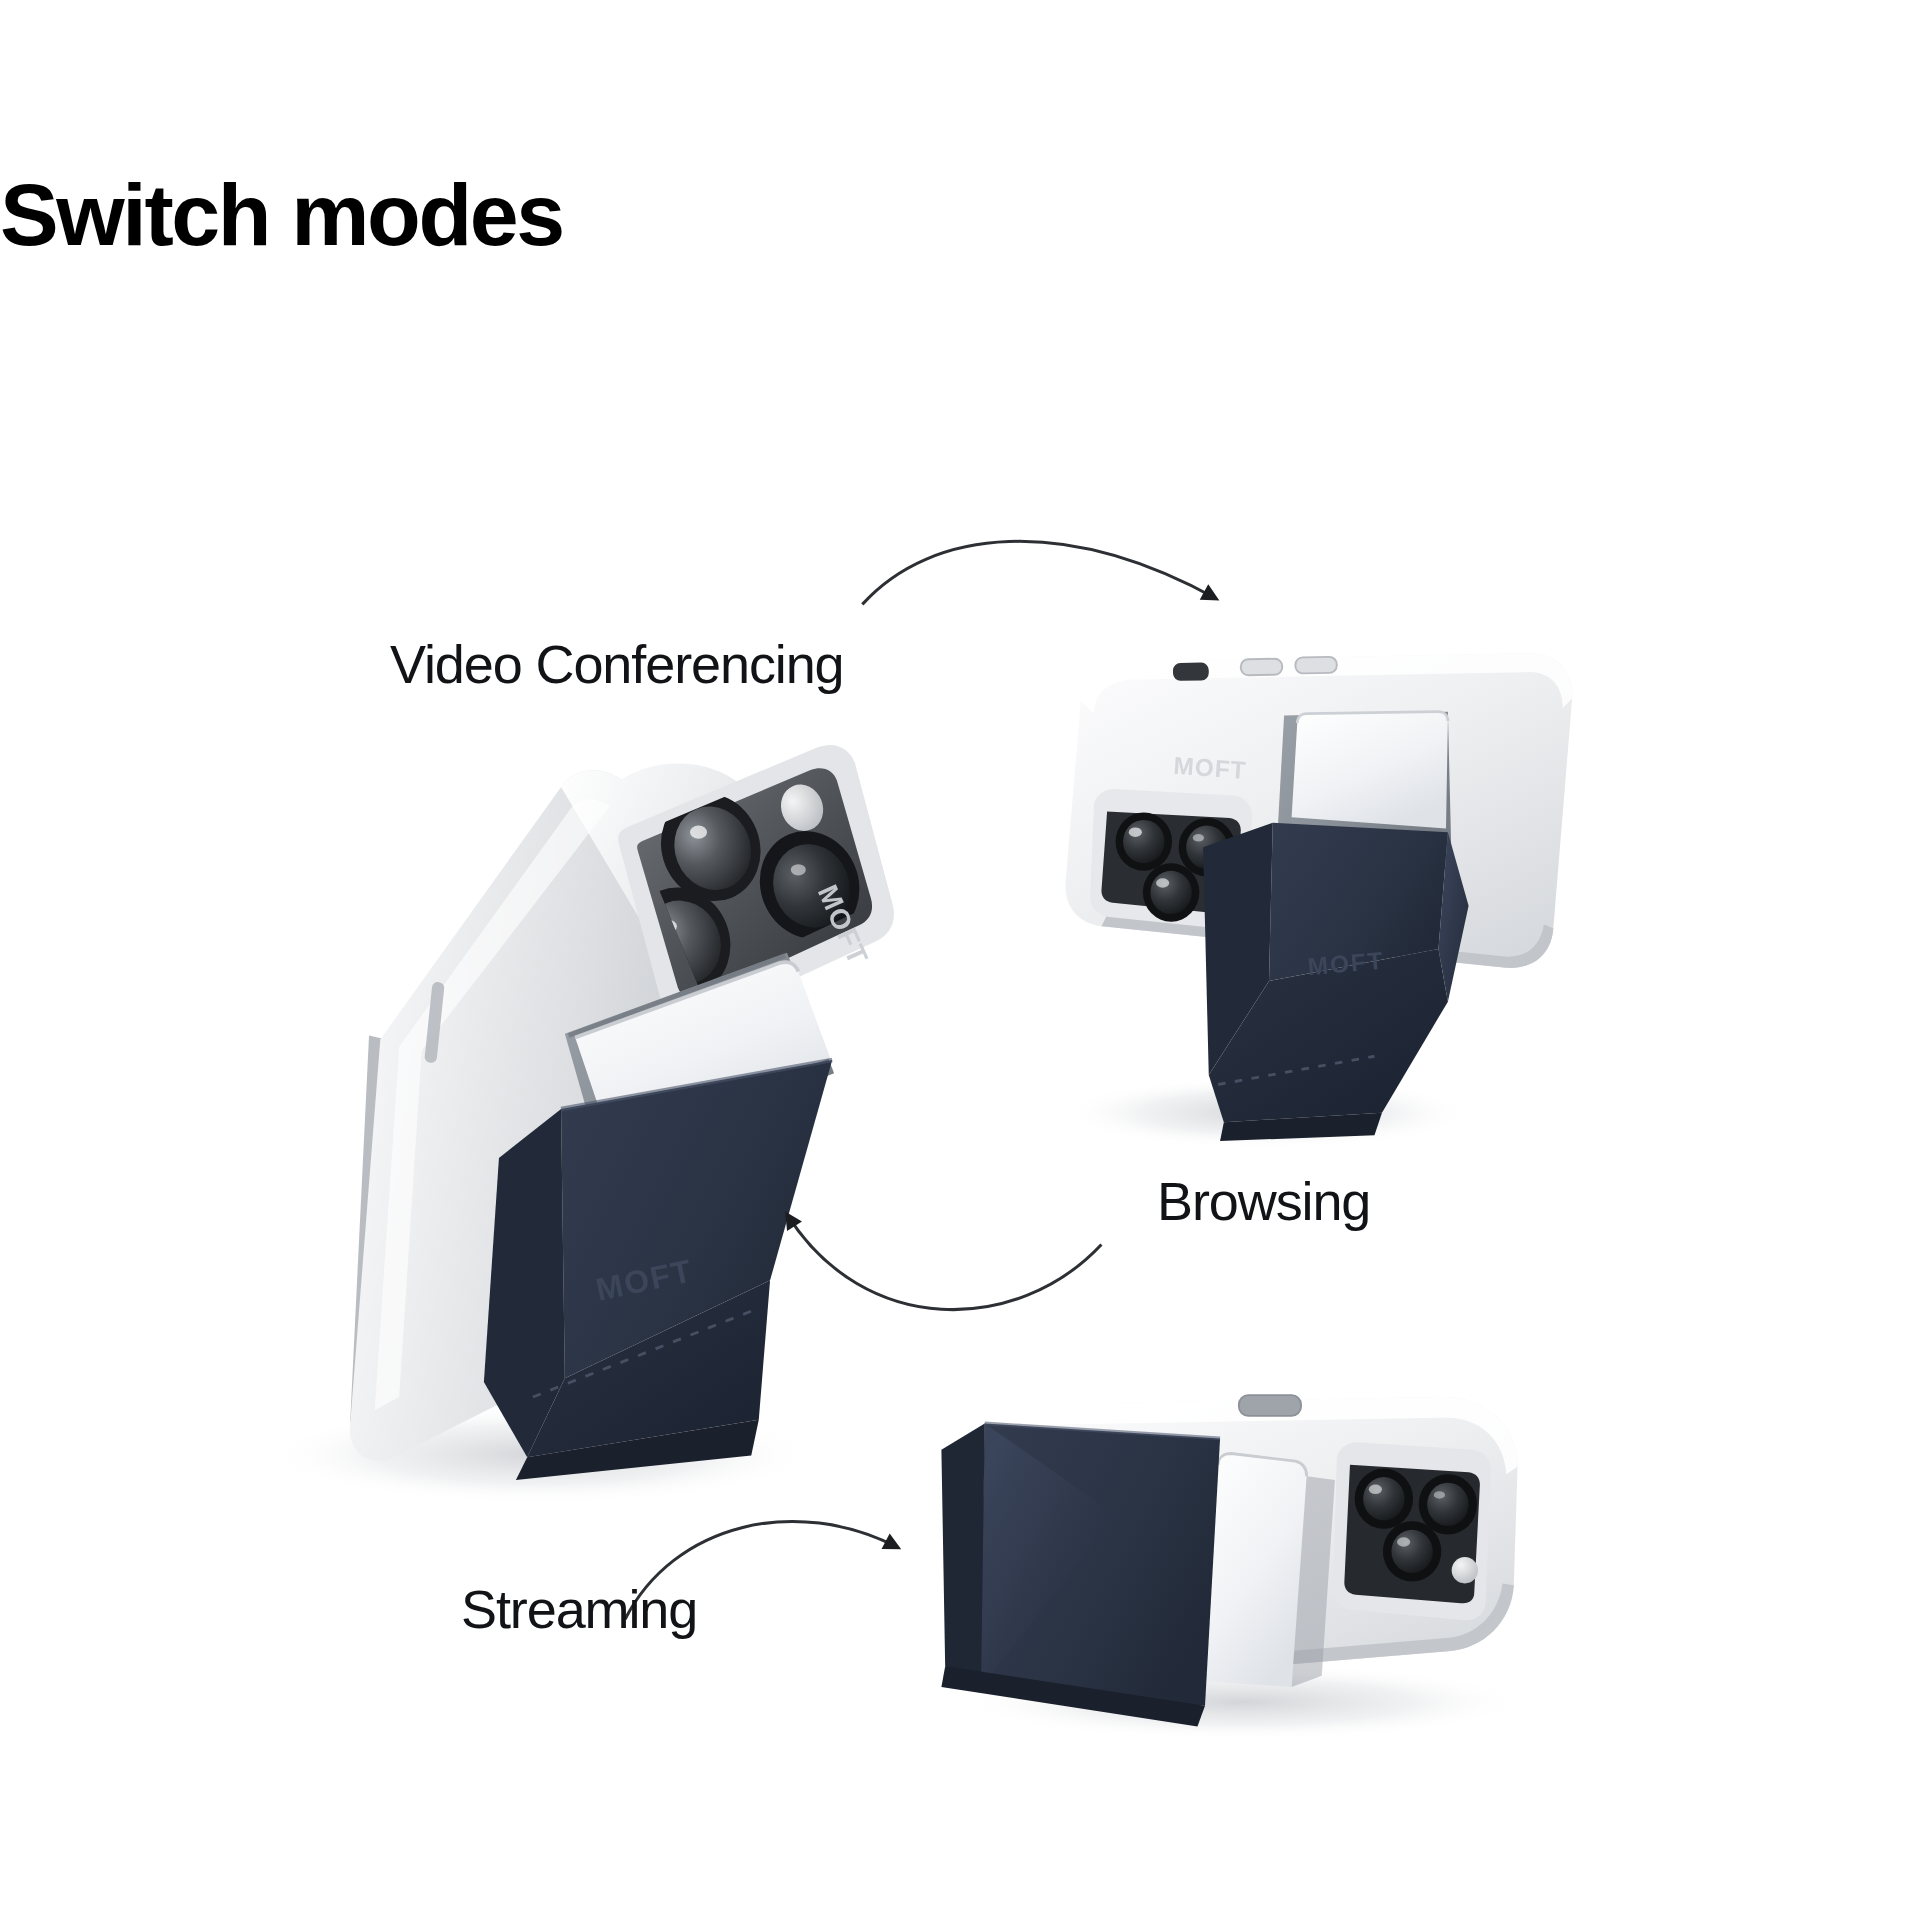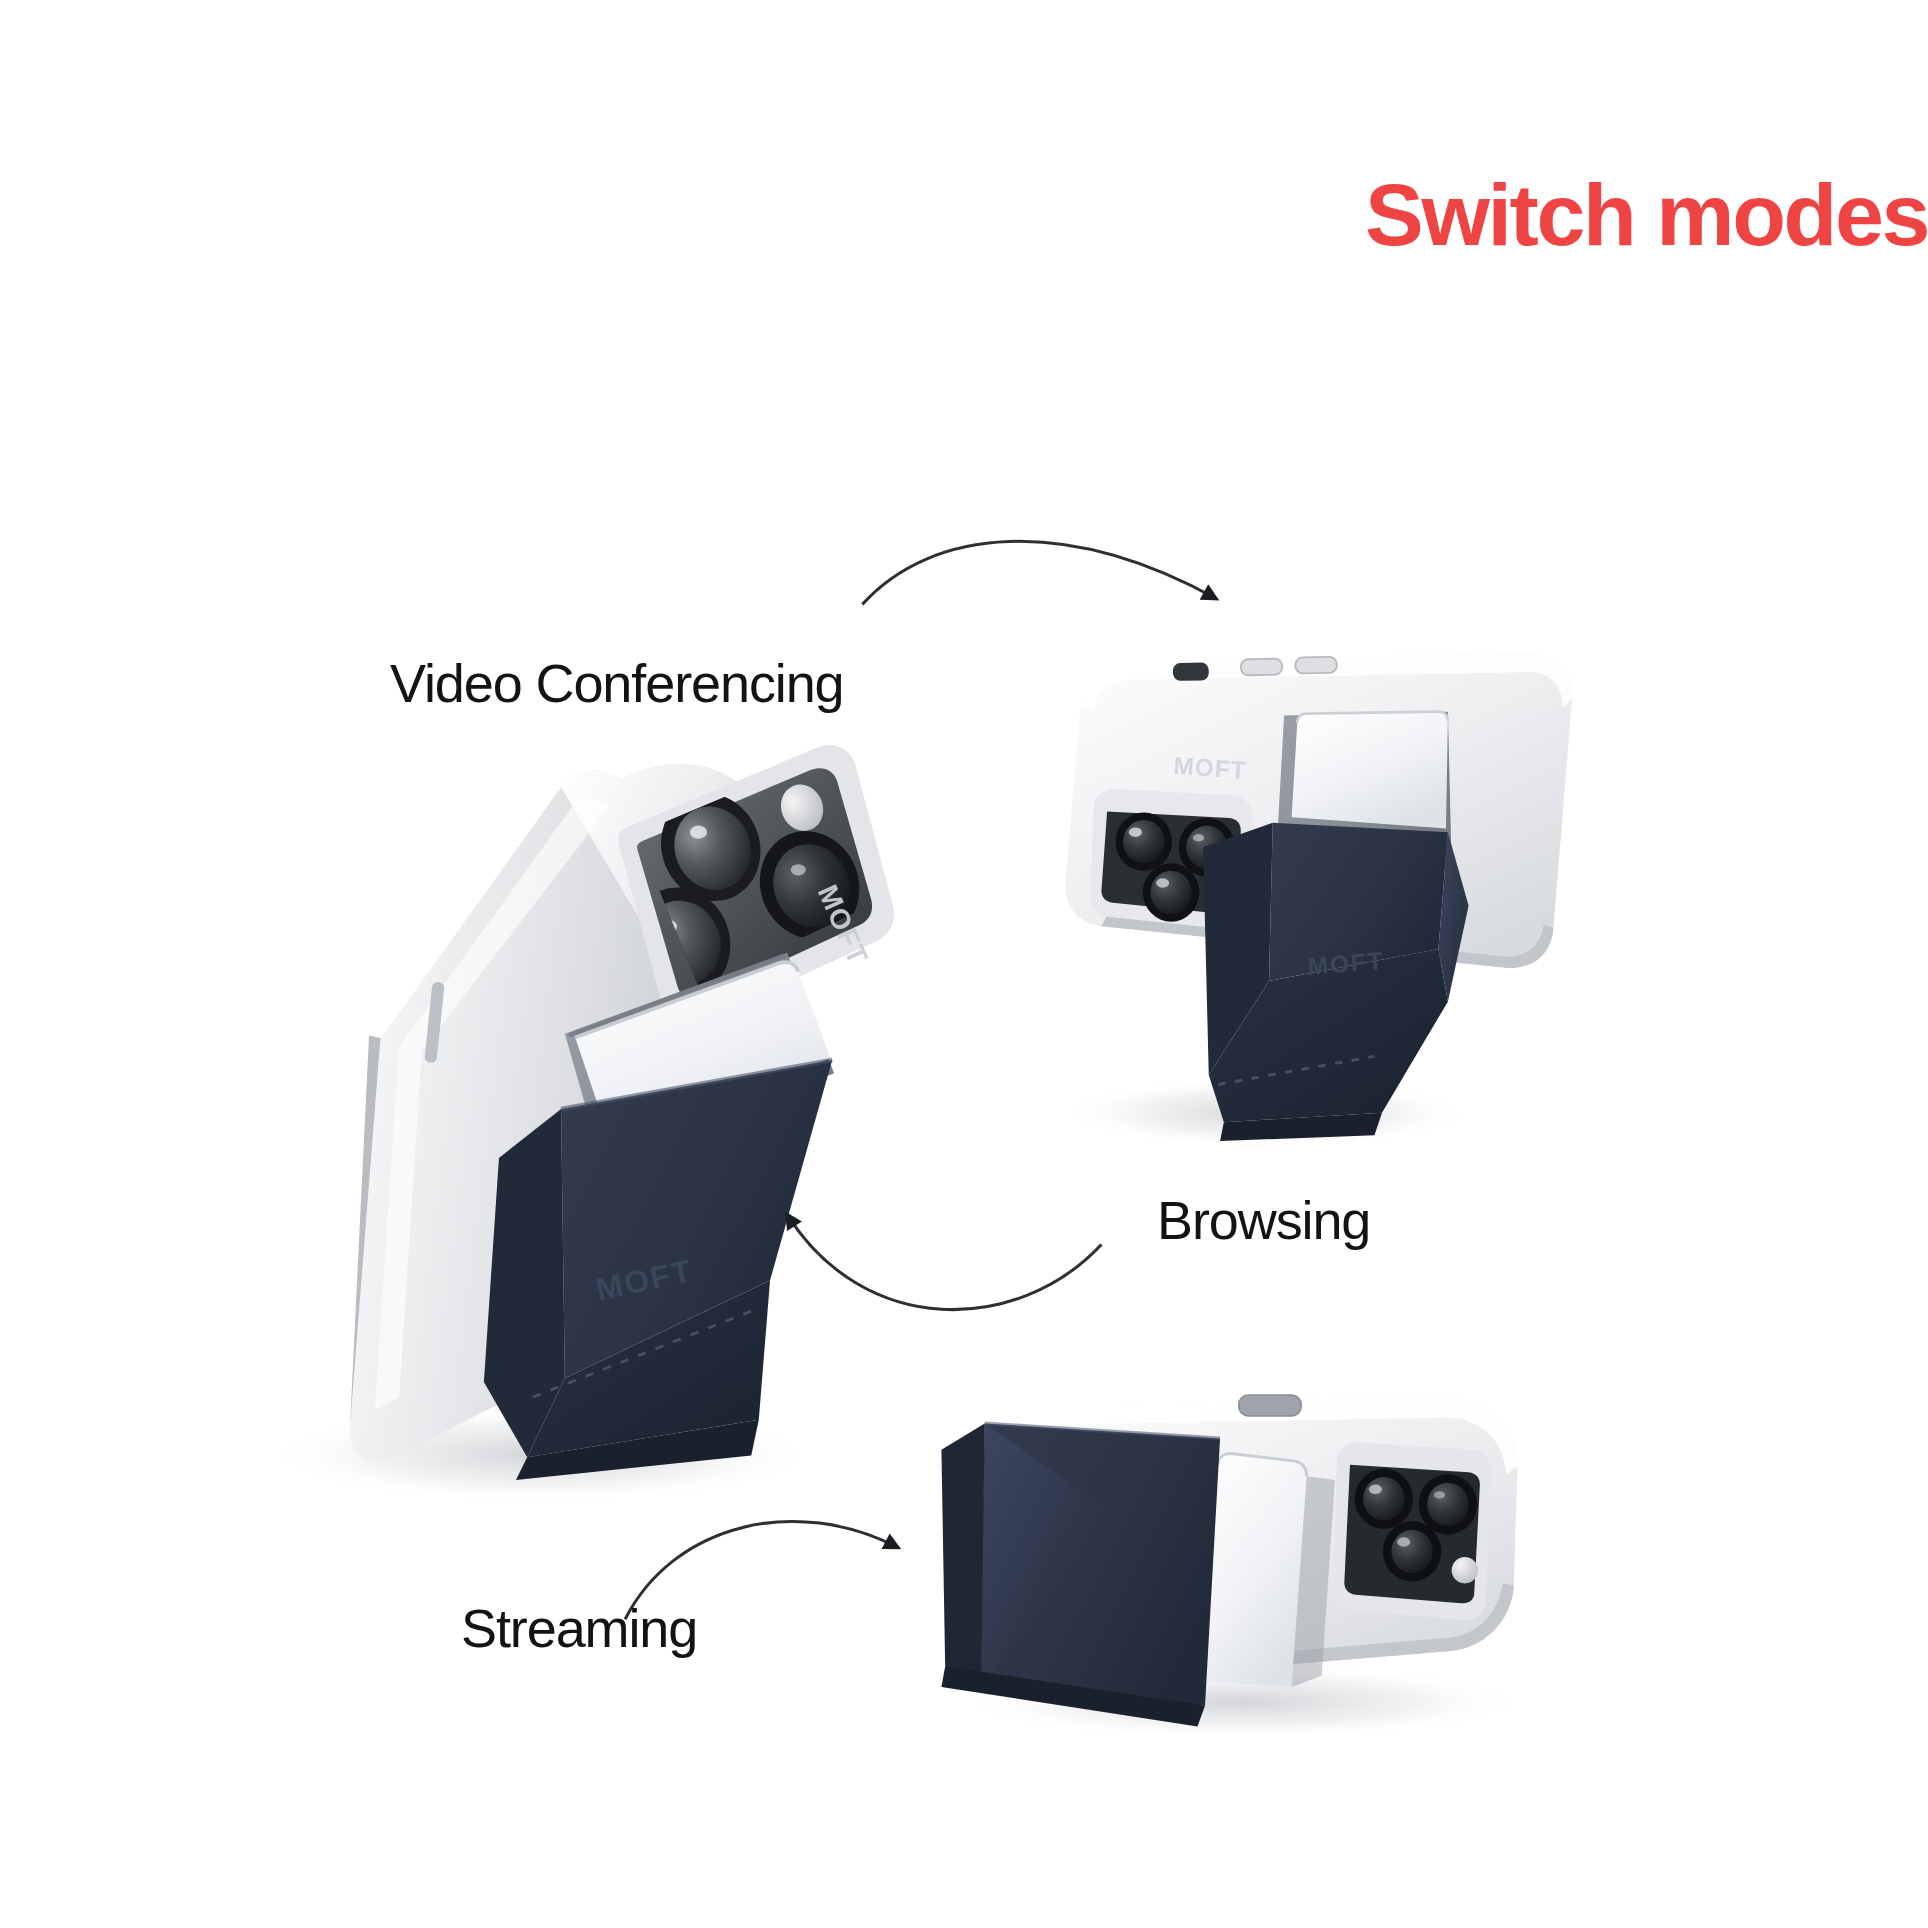--- a/index.html
+++ b/index.html
@@ -8,38 +8,37 @@
     background:#ffffff;
     font-family:"Liberation Sans","DejaVu Sans",sans-serif;
     overflow:hidden;
     position:relative;
   }
   .canvas{position:absolute;inset:0;}
 
   
   .headline{
     position:absolute;left:0;right:0;top:164px;
-    text-align:right;
-    color:#ef4444;
+    text-align:left;
+    color:#000000;
     font-weight:700;
     font-size:88px;
     line-height:1.16;
     letter-spacing:-2.4px;
   }
   .headline .l2{display:block;}
 
   
   .mode-label{
     position:absolute;
     color:#111316;
     font-weight:400;
     font-size:54px;
     letter-spacing:-1.1px;
     white-space:nowrap;
-    margin-top:19px;
   }
   #label-video{left:390px;top:633px;}
   #label-browsing{left:1157px;top:1170px;}
   #label-streaming{left:461px;top:1578px;}
 
   
   .arrows,.scene{position:absolute;inset:0;width:1928px;height:1928px;}
   .arrows{pointer-events:none;}
 </style>
 </head>

